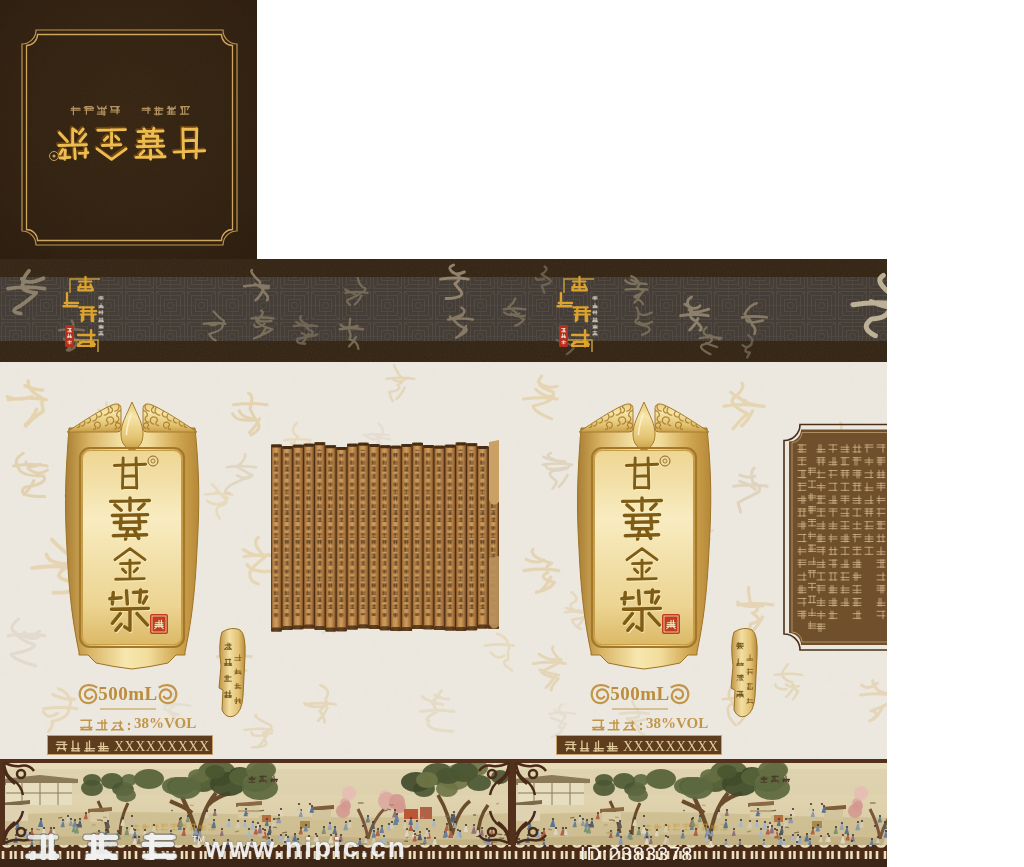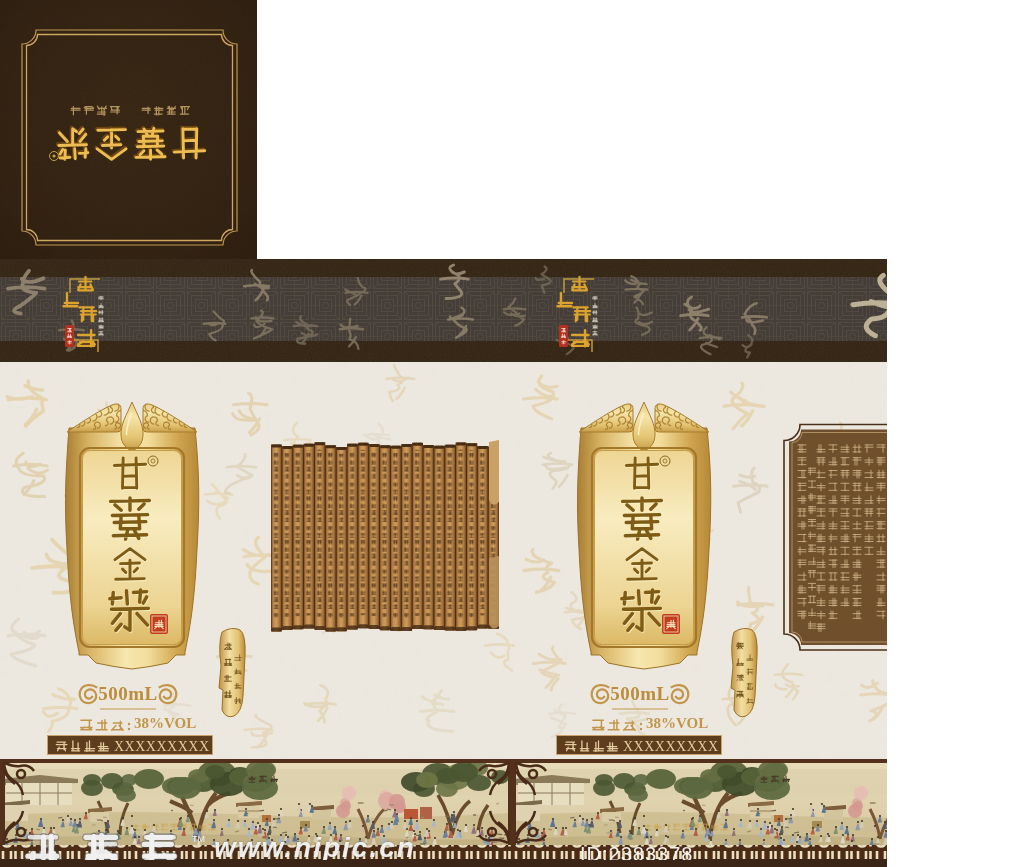--- a/index.html
+++ b/index.html
@@ -1666,17 +1666,17 @@
 <path d="M76.0 7.3L105.5 7.3M78.1 26.2L105.0 26.2M78.8 32.5L103.6 32.5M91.5 5.5L91.5 32.8M83.8 6.6L83.8 32.3M87.5 22.1L77.8 29.1M95.5 22.1L105.2 29.1" stroke="#5a5a5a" stroke-width="7.6" fill="none" stroke-linecap="round" opacity="0.5"></path>
 <path d="M80.3 14.3L104.9 14.3M79.2 26.2L104.4 26.2M76.2 32.5L103.4 32.5M83.8 6.2L83.8 28.9M83.8 25.2L78.9 29.5M99.2 25.2L104.1 29.5" stroke="#5a5a5a" stroke-width="7.0" fill="none" stroke-linecap="round" opacity="0.4"></path>
 <path d="M76.0 7.3L105.5 7.3M78.1 26.2L105.0 26.2M78.8 32.5L103.6 32.5M91.5 5.5L91.5 32.8M83.8 6.6L83.8 32.3M87.5 22.1L77.8 29.1M95.5 22.1L105.2 29.1" stroke="#f2f2f2" stroke-width="5.2" fill="none" stroke-linecap="round" opacity="0.95"></path>
 <path d="M80.3 14.3L104.9 14.3M79.2 26.2L104.4 26.2M76.2 32.5L103.4 32.5M83.8 6.2L83.8 28.9M83.8 25.2L78.9 29.5M99.2 25.2L104.1 29.5" stroke="#f2f2f2" stroke-width="4.6" fill="none" stroke-linecap="round" opacity="0.85"></path>
 <path d="M138.1 7.3L161.2 7.3M134.3 14.3L161.4 14.3M134.6 26.2L164.3 26.2M141.8 5.3L141.8 31.8" stroke="#5a5a5a" stroke-width="7.6" fill="none" stroke-linecap="round" opacity="0.5"></path>
 <path d="M136.1 7.3L163.6 7.3M137.0 26.2L163.2 26.2M141.8 9.0L141.8 27.8M144.8 25.0L134.0 32.7M154.2 25.0L165.0 32.7" stroke="#5a5a5a" stroke-width="7.0" fill="none" stroke-linecap="round" opacity="0.4"></path>
 <path d="M138.1 7.3L161.2 7.3M134.3 14.3L161.4 14.3M134.6 26.2L164.3 26.2M141.8 5.3L141.8 31.8" stroke="#f2f2f2" stroke-width="5.2" fill="none" stroke-linecap="round" opacity="0.95"></path>
 <path d="M136.1 7.3L163.6 7.3M137.0 26.2L163.2 26.2M141.8 9.0L141.8 27.8M144.8 25.0L134.0 32.7M154.2 25.0L165.0 32.7" stroke="#f2f2f2" stroke-width="4.6" fill="none" stroke-linecap="round" opacity="0.85"></path>
 <text x="182" y="12" font-family="Liberation Sans" font-size="9" fill="#eeeeee">TM</text>
 </svg>
-<div class="abs" style="left:214px;top:832px;font-family:'Liberation Sans',sans-serif;font-weight:bold;font-size:28px;font-style:italic;color:rgba(248,248,248,0.92);letter-spacing:2px;text-shadow:0 0 2px rgba(80,80,80,0.6)">www.nipic.cn</div>
+<div class="abs" style="left:205px;top:832px;font-family:'Liberation Sans',sans-serif;font-weight:bold;font-size:28px;color:rgba(248,248,248,0.92);letter-spacing:2px;text-shadow:0 0 2px rgba(80,80,80,0.6)">www.nipic.cn</div>
 
 <div class="abs" style="left:580px;top:843px;font-family:'Liberation Sans',sans-serif;font-size:20px;color:#ffffff;opacity:0.92;letter-spacing:1px">ID:2383378 NO:20220509142348666109</div>
 
 <div class="abs" style="left:0;top:860px;width:1024px;height:7px;background:#3a2516"></div>
 </div>
 </body></html>

